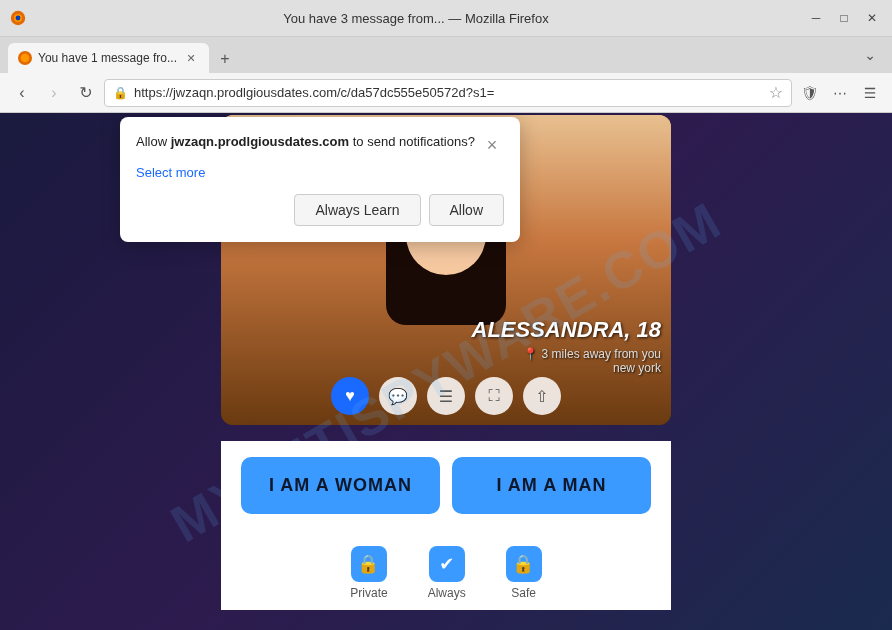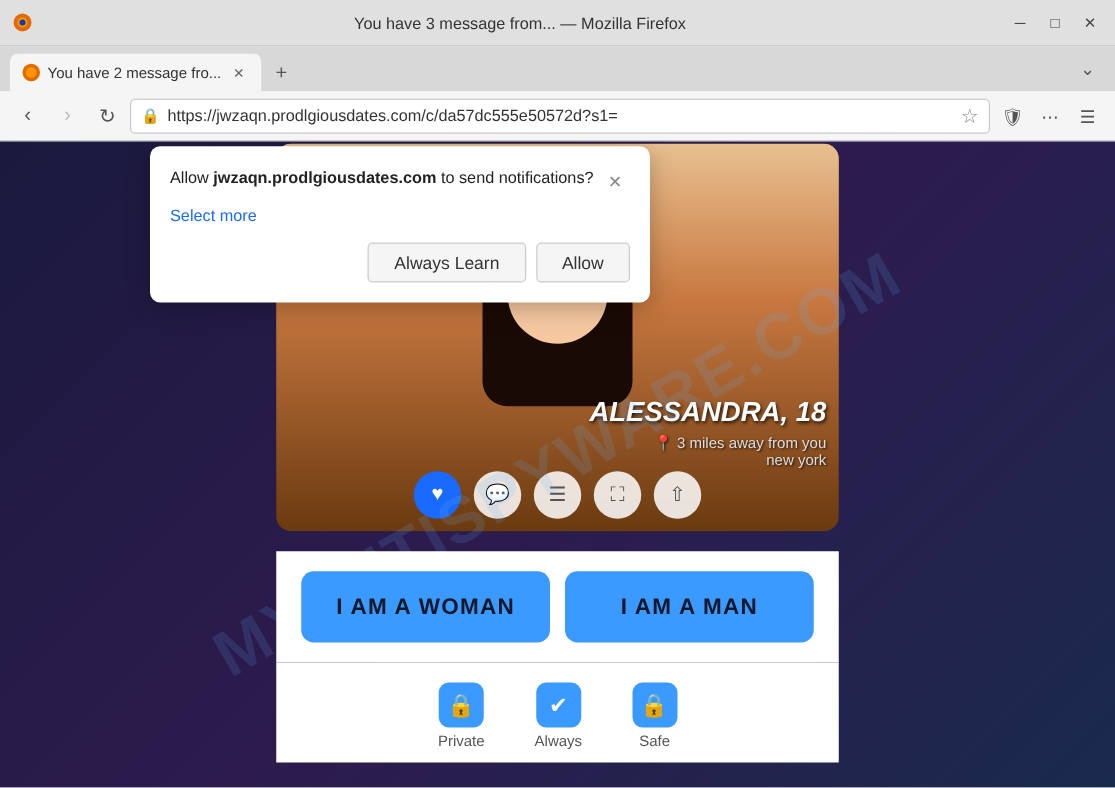--- a/index.html
+++ b/index.html
@@ -388,21 +388,21 @@
     </div>
   </div>
 
   <div class="tab-bar">
     <div class="tab">
       <div class="tab-favicon">
         <svg viewBox="0 0 14 14" width="10" height="10">
           <circle cx="7" cy="7" r="6" fill="#ff9500"></circle>
         </svg>
       </div>
-      <span class="tab-title">You have 2 message fro...</span>
+      <span class="tab-title">You have 1 message fro...</span>
       <div class="tab-close">✕</div>
     </div>
     <div class="new-tab-btn">+</div>
     <div class="tab-bar-spacer"></div>
     <div class="tab-bar-right">
       <div class="toolbar-icon">⌄</div>
     </div>
   </div>
 
   <div class="address-bar">

